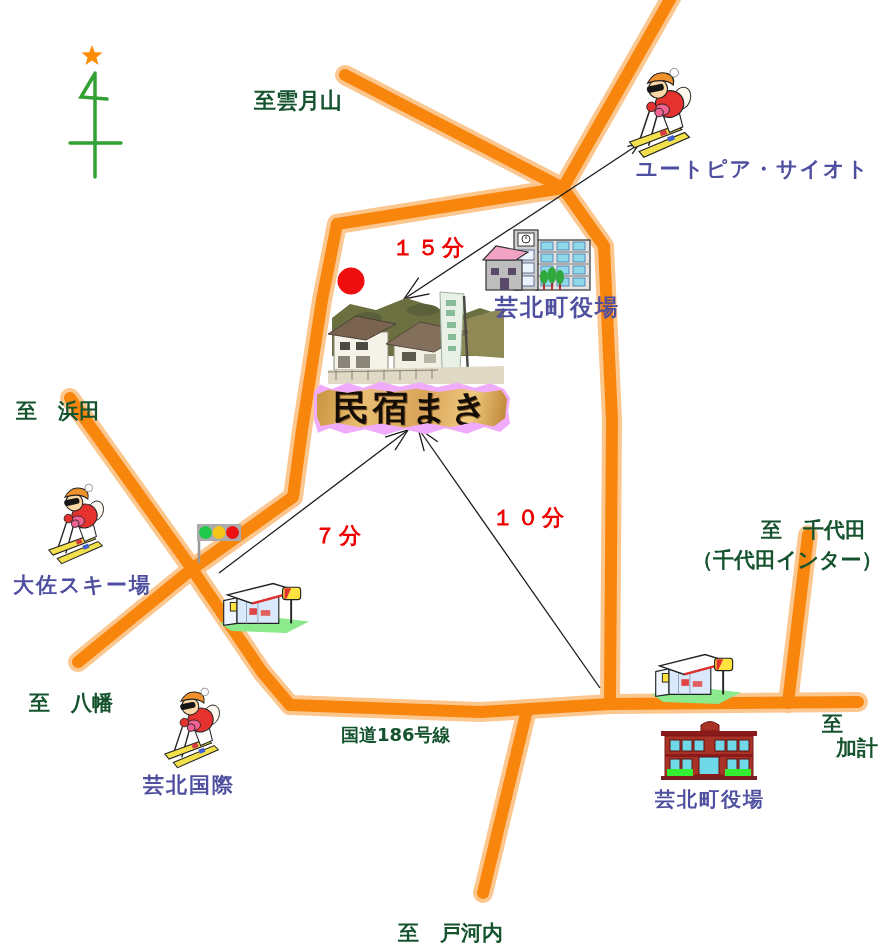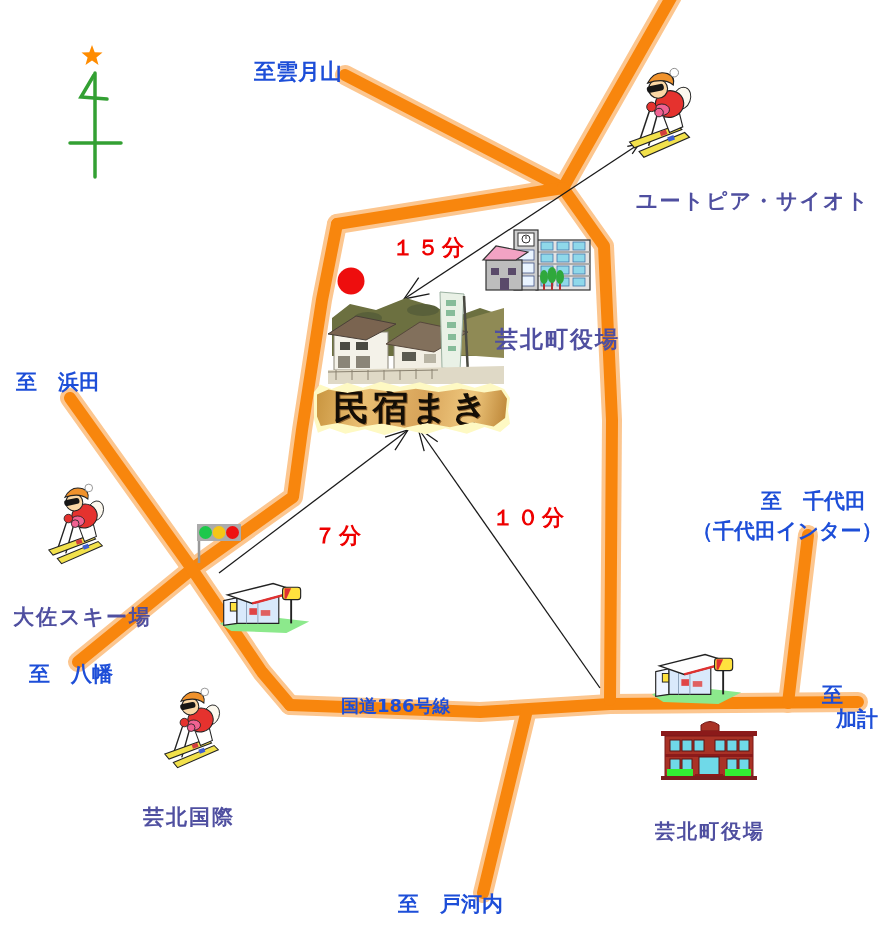--- a/index.html
+++ b/index.html
@@ -2,27 +2,27 @@
 <html><head>
 <meta charset="utf-8">
 <style>
   html,body{margin:0;padding:0;background:#fff;}
   #canvas{
     position:relative;width:886px;height:951px;background:#ffffff;overflow:hidden;
     font-family:"DejaVu Sans",sans-serif;
   }
   #artwork{position:absolute;left:0;top:0;}
   .lbl{position:absolute;white-space:nowrap;font-weight:bold;line-height:1.1;}
-  .lbl.black{color:#1d4ed8;font-size:21px;}
-  .lbl.blue{color:#4F4FA0;font-size:21px;letter-spacing:2px;margin-top:32px;}
+  .lbl.black{color:#14532d;font-size:21px;margin-top:29px;}
+  .lbl.blue{color:#4F4FA0;font-size:21px;letter-spacing:2px;}
   .lbl.red{color:#EE0000;font-size:22px;letter-spacing:3px;}
   
   #banner{
     position:absolute;left:314px;top:380px;width:196px;height:56px;
-    background:#fef9c3;
+    background:#f0abfc;
     clip-path:polygon(0% 22%,3% 8%,9% 16%,17% 5%,25% 14%,34% 3%,44% 12%,54% 4%,63% 13%,73% 5%,82% 14%,90% 6%,97% 16%,100% 32%,99% 55%,100% 78%,95% 93%,87% 84%,78% 96%,67% 86%,57% 97%,46% 88%,36% 98%,26% 88%,16% 96%,8% 86%,2% 94%,0% 70%);
   }
   #banner-inner{
     position:absolute;left:3px;top:7px;right:3px;bottom:7px;
     background:linear-gradient(100deg,#C9953F,#E9BE72 25%,#D8A45A 55%,#EFC87E 80%,#BB8334);
     clip-path:polygon(0% 18%,6% 6%,16% 14%,28% 4%,40% 12%,52% 4%,64% 12%,76% 4%,88% 13%,97% 7%,100% 28%,99% 74%,93% 94%,82% 84%,70% 96%,58% 86%,46% 97%,34% 87%,22% 96%,11% 86%,2% 93%,0% 70%);
     display:flex;align-items:center;justify-content:center;
   }
   #banner-text{
     font-size:36px;font-weight:900;color:#140E06;letter-spacing:3px;

